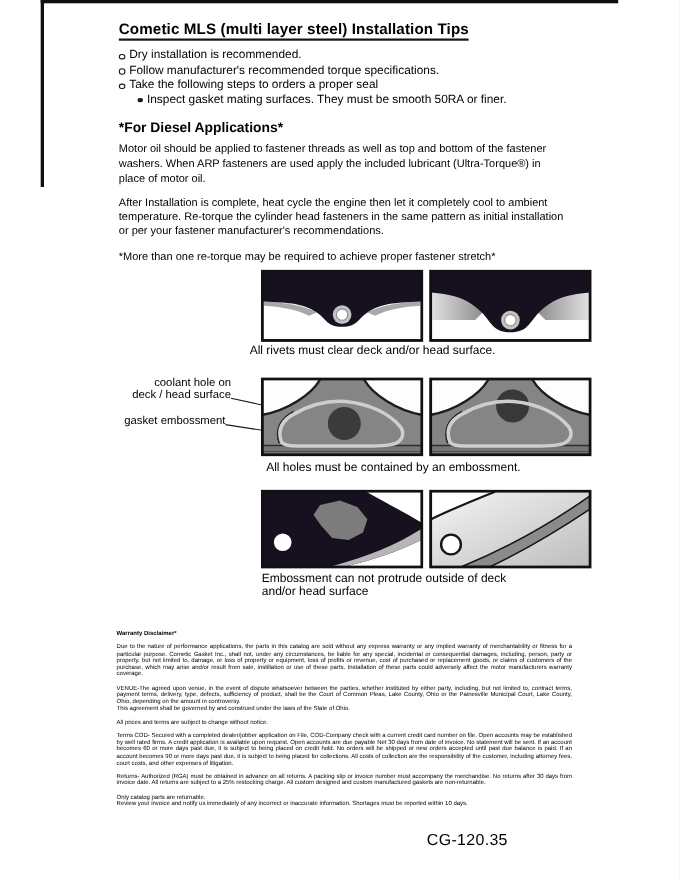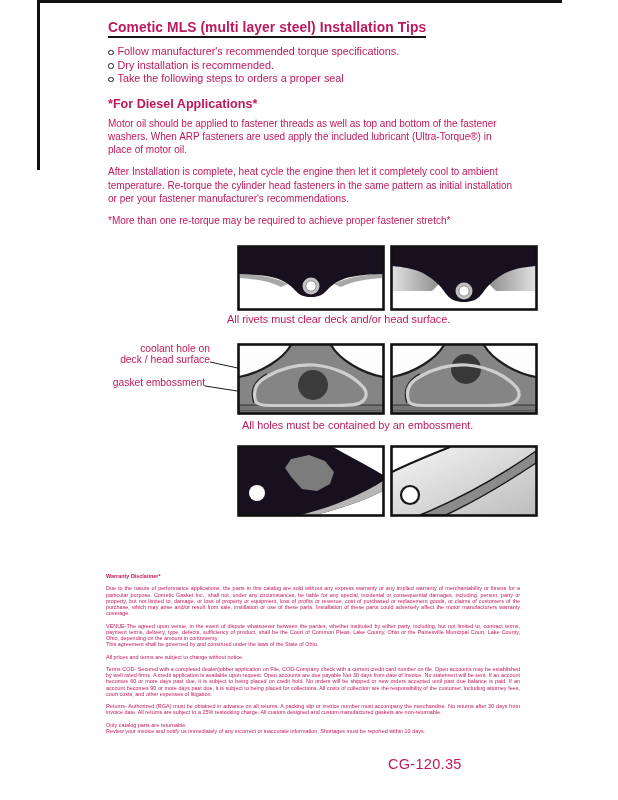--- a/index.html
+++ b/index.html
@@ -1,18 +1,18 @@
 <!DOCTYPE html>
 <html><head>
 <meta charset="utf-8">
 <style>
   html,body { margin:0; padding:0; background:#e8e8e8; }
   .page {
     position:relative; width:618px; height:800px; background:#ffffff;
-    font-family:"Liberation Sans","DejaVu Sans",sans-serif; color:#be185d;
+    font-family:"Liberation Sans","DejaVu Sans",sans-serif; color:#000000;
     overflow:hidden; margin:0 auto;
   }
   .frame-top  { position:absolute; left:37px; top:0; width:525px; height:2.5px; background:#101010; }
   .frame-left { position:absolute; left:37px; top:0; width:3px; height:170px; background:#101010; }
 
   .content { position:absolute; left:108px; top:18px; width:410px; }
   .title {
     font-size:13.8px; font-weight:bold; margin:0 0 7px 0; display:inline-block;
     border-bottom:2px solid #141414; padding-bottom:1px; letter-spacing:0.1px;
   }
@@ -42,29 +42,33 @@
 <div class="page">
 
   <div class="frame-top"></div>
   <div class="frame-left"></div>
 
   <div class="content">
     <h1 class="title">Cometic MLS (multi layer steel) Installation Tips</h1>
     <ul class="blist">
       <li class="b-item">
         <span class="ob"></span>
-        <span>Follow manufacturer's recommended torque specifications.</span>
+        <span>Dry installation is recommended.</span>
       </li>
       <li class="b-item">
         <span class="ob"></span>
-        <span>Dry installation is recommended.</span>
+        <span>Follow manufacturer's recommended torque specifications.</span>
       </li>
       <li class="b-item">
         <span class="ob"></span>
         <span>Take the following steps to orders a proper seal</span>
+      </li>
+      <li class="b-item sub">
+        <span class="fb"></span>
+        <span>Inspect gasket mating surfaces.  They must be smooth 50RA or finer.</span>
       </li>
     </ul>
     <div class="diesel-h">*For Diesel Applications*</div>
     <p class="para">Motor oil should be applied to fastener threads as well as top and bottom of the fastener washers. When ARP fasteners are used apply the included lubricant (Ultra-Torque®) in place of motor oil.</p>
     <p class="para">After Installation is complete, heat cycle the engine then let it completely cool to ambient temperature. Re-torque the cylinder head fasteners in the same pattern as initial installation or per your fastener manufacturer's recommendations.</p>
     <p class="para">*More than one re-torque may be required to achieve proper fastener stretch*</p>
   </div>
 
   <div class="dg-label" style="left:311px; top:229px;">RIGHT</div>
   <div class="dg-label" style="left:464px; top:229px;">WRONG</div>
@@ -168,20 +172,22 @@
       </linearGradient>
     </defs>
     <rect x="2" y="2" width="144" height="68" fill="url(#gb3)"></rect>
     <path d="M2,2 H60 C40,10 18,19 2,27 Z" fill="#ffffff"></path>
     <path d="M60,2 C40,10 18,19 2,27" stroke="#161616" stroke-width="2" fill="none"></path>
     <path d="M146,6 C112,30 74,52 30,70 L56,70 C98,50 128,30 146,18 Z" fill="#8b8b8b" stroke="#161616" stroke-width="1.4"></path>
     <circle cx="20" cy="50" r="9" fill="#ffffff" stroke="#161616" stroke-width="2.2"></circle>
     <rect x="1.5" y="1.5" width="145" height="69" fill="none" stroke="#111111" stroke-width="2.6"></rect>
   </svg>
 
+  <div class="dg-caption" style="left:238px; top:520px; width:300px;">Embossment can not protrude outside of deck
+and/or head surface</div>
 
   <div class="legal">
     <div class="legal-h">Warranty Disclaimer*</div>
     <p class="lp">Due to the nature of performance applications, the parts in this catalog are sold without any express warranty or any implied warranty of merchantability or fitness for a particular purpose.  Cometic Gasket Inc., shall not, under any circumstances, be liable for any special, incidental or consequential damages, including, person, party or property, but not limited to, damage, or loss of property or equipment, loss of profits or revenue, cost of purchased or replacement goods, or claims of customers of the purchase, which may arise and/or result from sale, instillation or use of these parts.  Installation of these parts could adversely affect the motor manufacturers warranty coverage.</p>
     <p class="lp">VENUE-The agreed upon venue, in the event of dispute whatsoever between the parties, whether instituted by either party, including, but not limited to, contract terms, payment terms, delivery, type, defects, sufficiency of product, shall be the Court of Common Pleas, Lake County, Ohio or the Painesville Municipal Court, Lake County, Ohio, depending on the amount in controversy.
 This agreement shall be governed by and construed under the laws of the State of Ohio.</p>
     <p class="lp">All prices and terms are subject to change without notice.</p>
     <p class="lp">Terms COD- Secured with a completed dealer/jobber application on File, COD-Company check with a current credit card number on file.  Open accounts may be established by well rated firms.  A credit application is available upon request.  Open accounts are due payable Net 30 days from date of invoice.  No statement will be sent.  If an account becomes 60 or more days past due, it is subject to being placed on credit hold.  No orders will be shipped or new orders accepted until past due balance is paid.  If an account becomes 90 or more days past due, it is subject to being placed for collections.  All costs of collection are the responsibility of the customer, including attorney fees, court costs, and other expenses of litigation.</p>
     <p class="lp">Returns- Authorized (RGA) must be obtained in advance on all returns.  A packing slip or invoice number must accompany the merchandise.  No returns after 30 days from invoice date.  All returns are subject to a 25% restocking charge.  All custom designed and custom manufactured gaskets are non-returnable.</p>
     <p class="lp">Only catalog parts are returnable.

